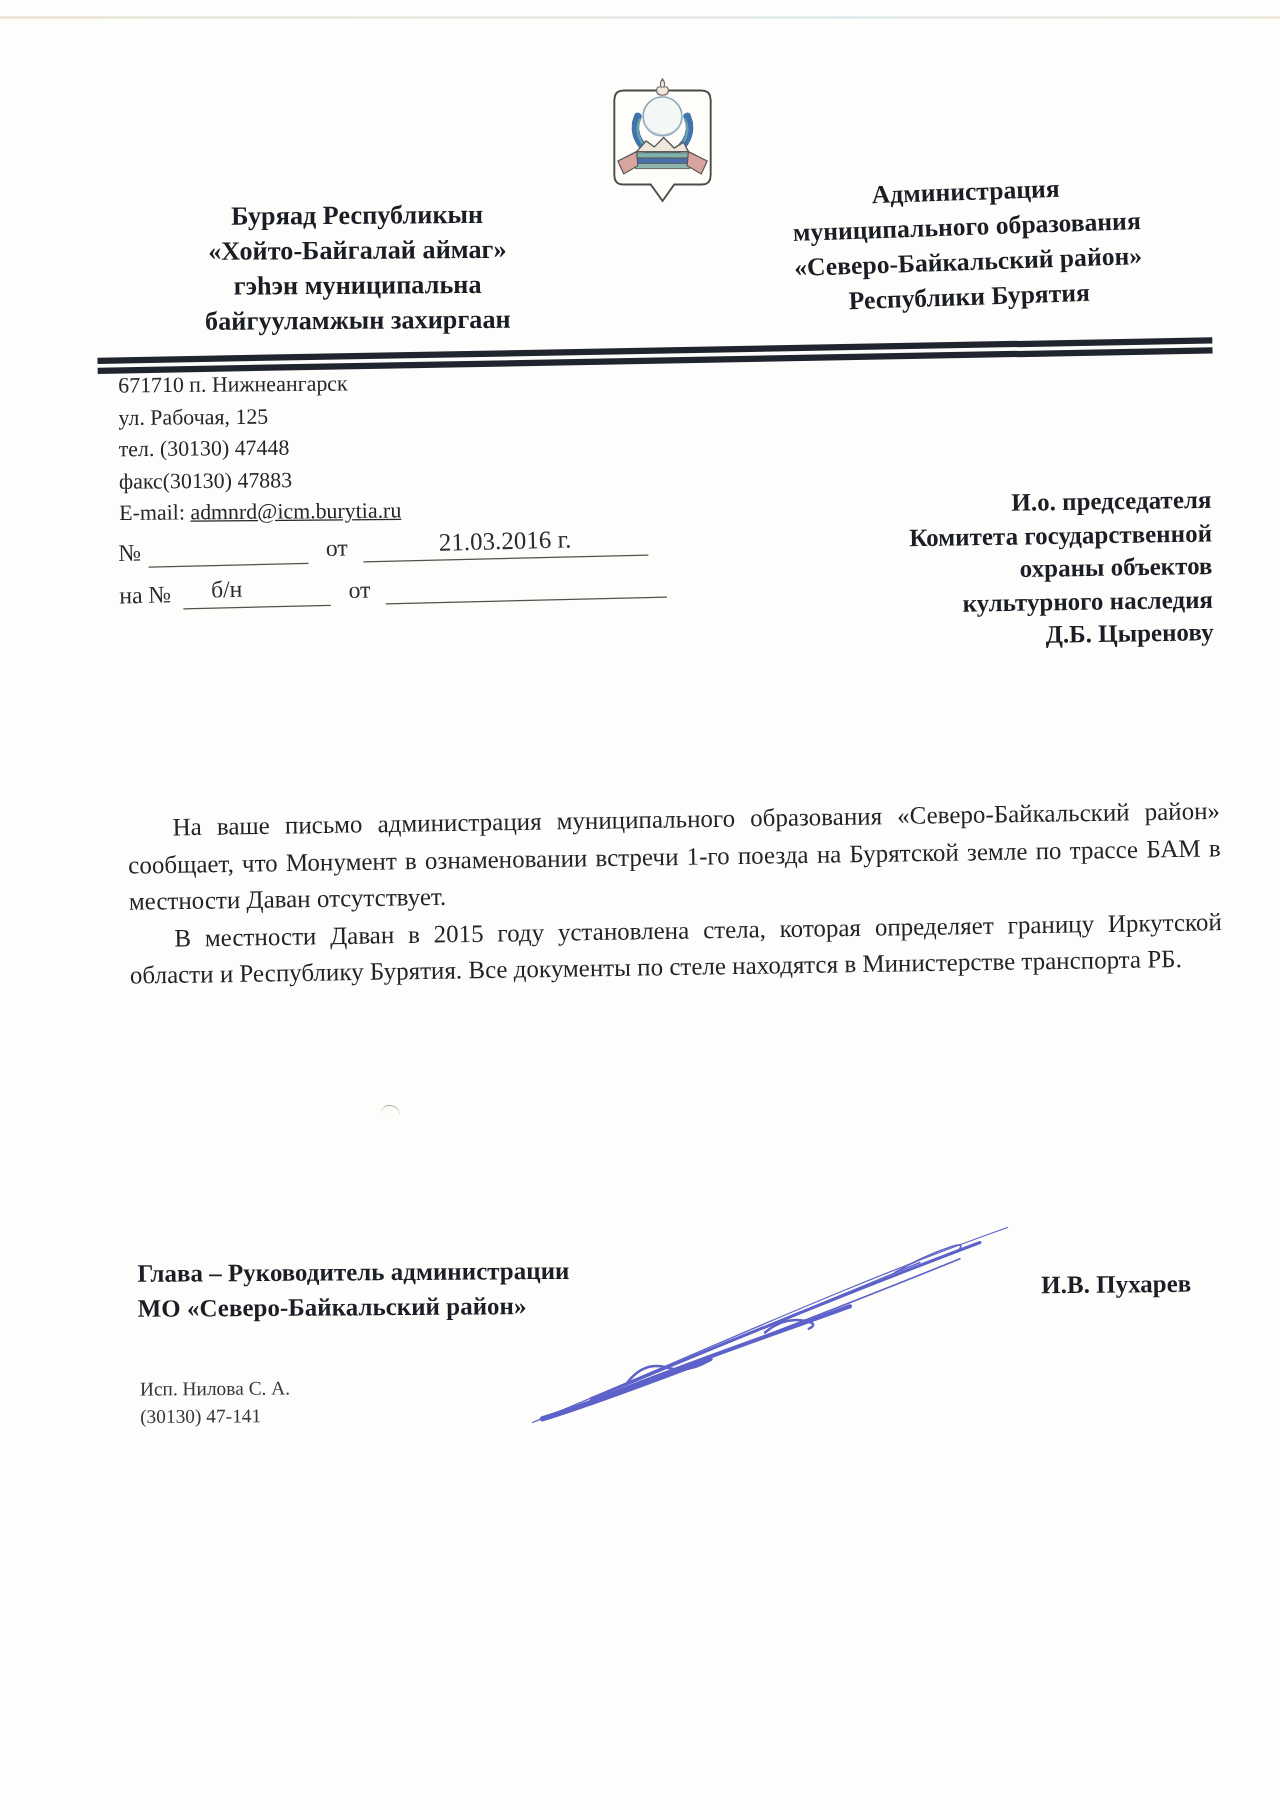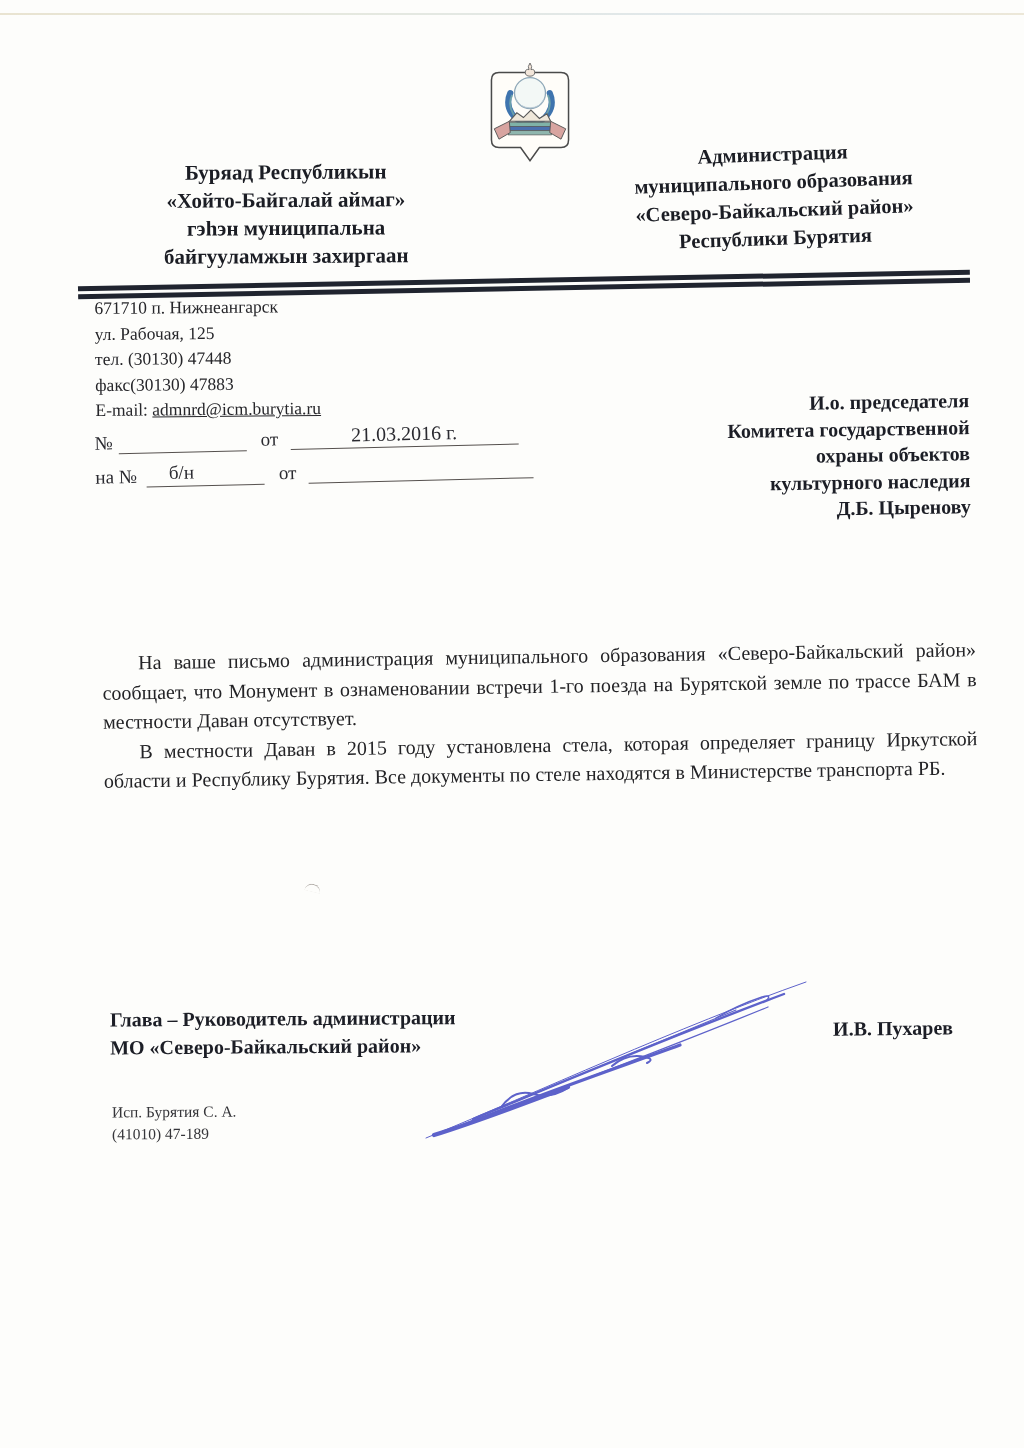--- a/index.html
+++ b/index.html
@@ -180,17 +180,17 @@
         <path d="M194,94 q 15,-13 33,-9 q 10,2 2,6" stroke-width="2"></path>
         <path d="M298,46 q 22,-13 46,-21 q 10,-3 5,3" stroke-width="1.4"></path>
         <path d="M106,126 C 170,100 236,72 318,38" stroke-width="1.1"></path>
       </g>
     </svg>
   </div>
 
   <div class="sign-name">И.В. Пухарев</div>
 
   <div class="executor">
-    <div>Исп. Бурятия С. А.</div>
-    <div>(41010) 47-189</div>
+    <div>Исп. Нилова С. А.</div>
+    <div>(30130) 47-141</div>
   </div>
 
 </div>
 
 </body></html>

